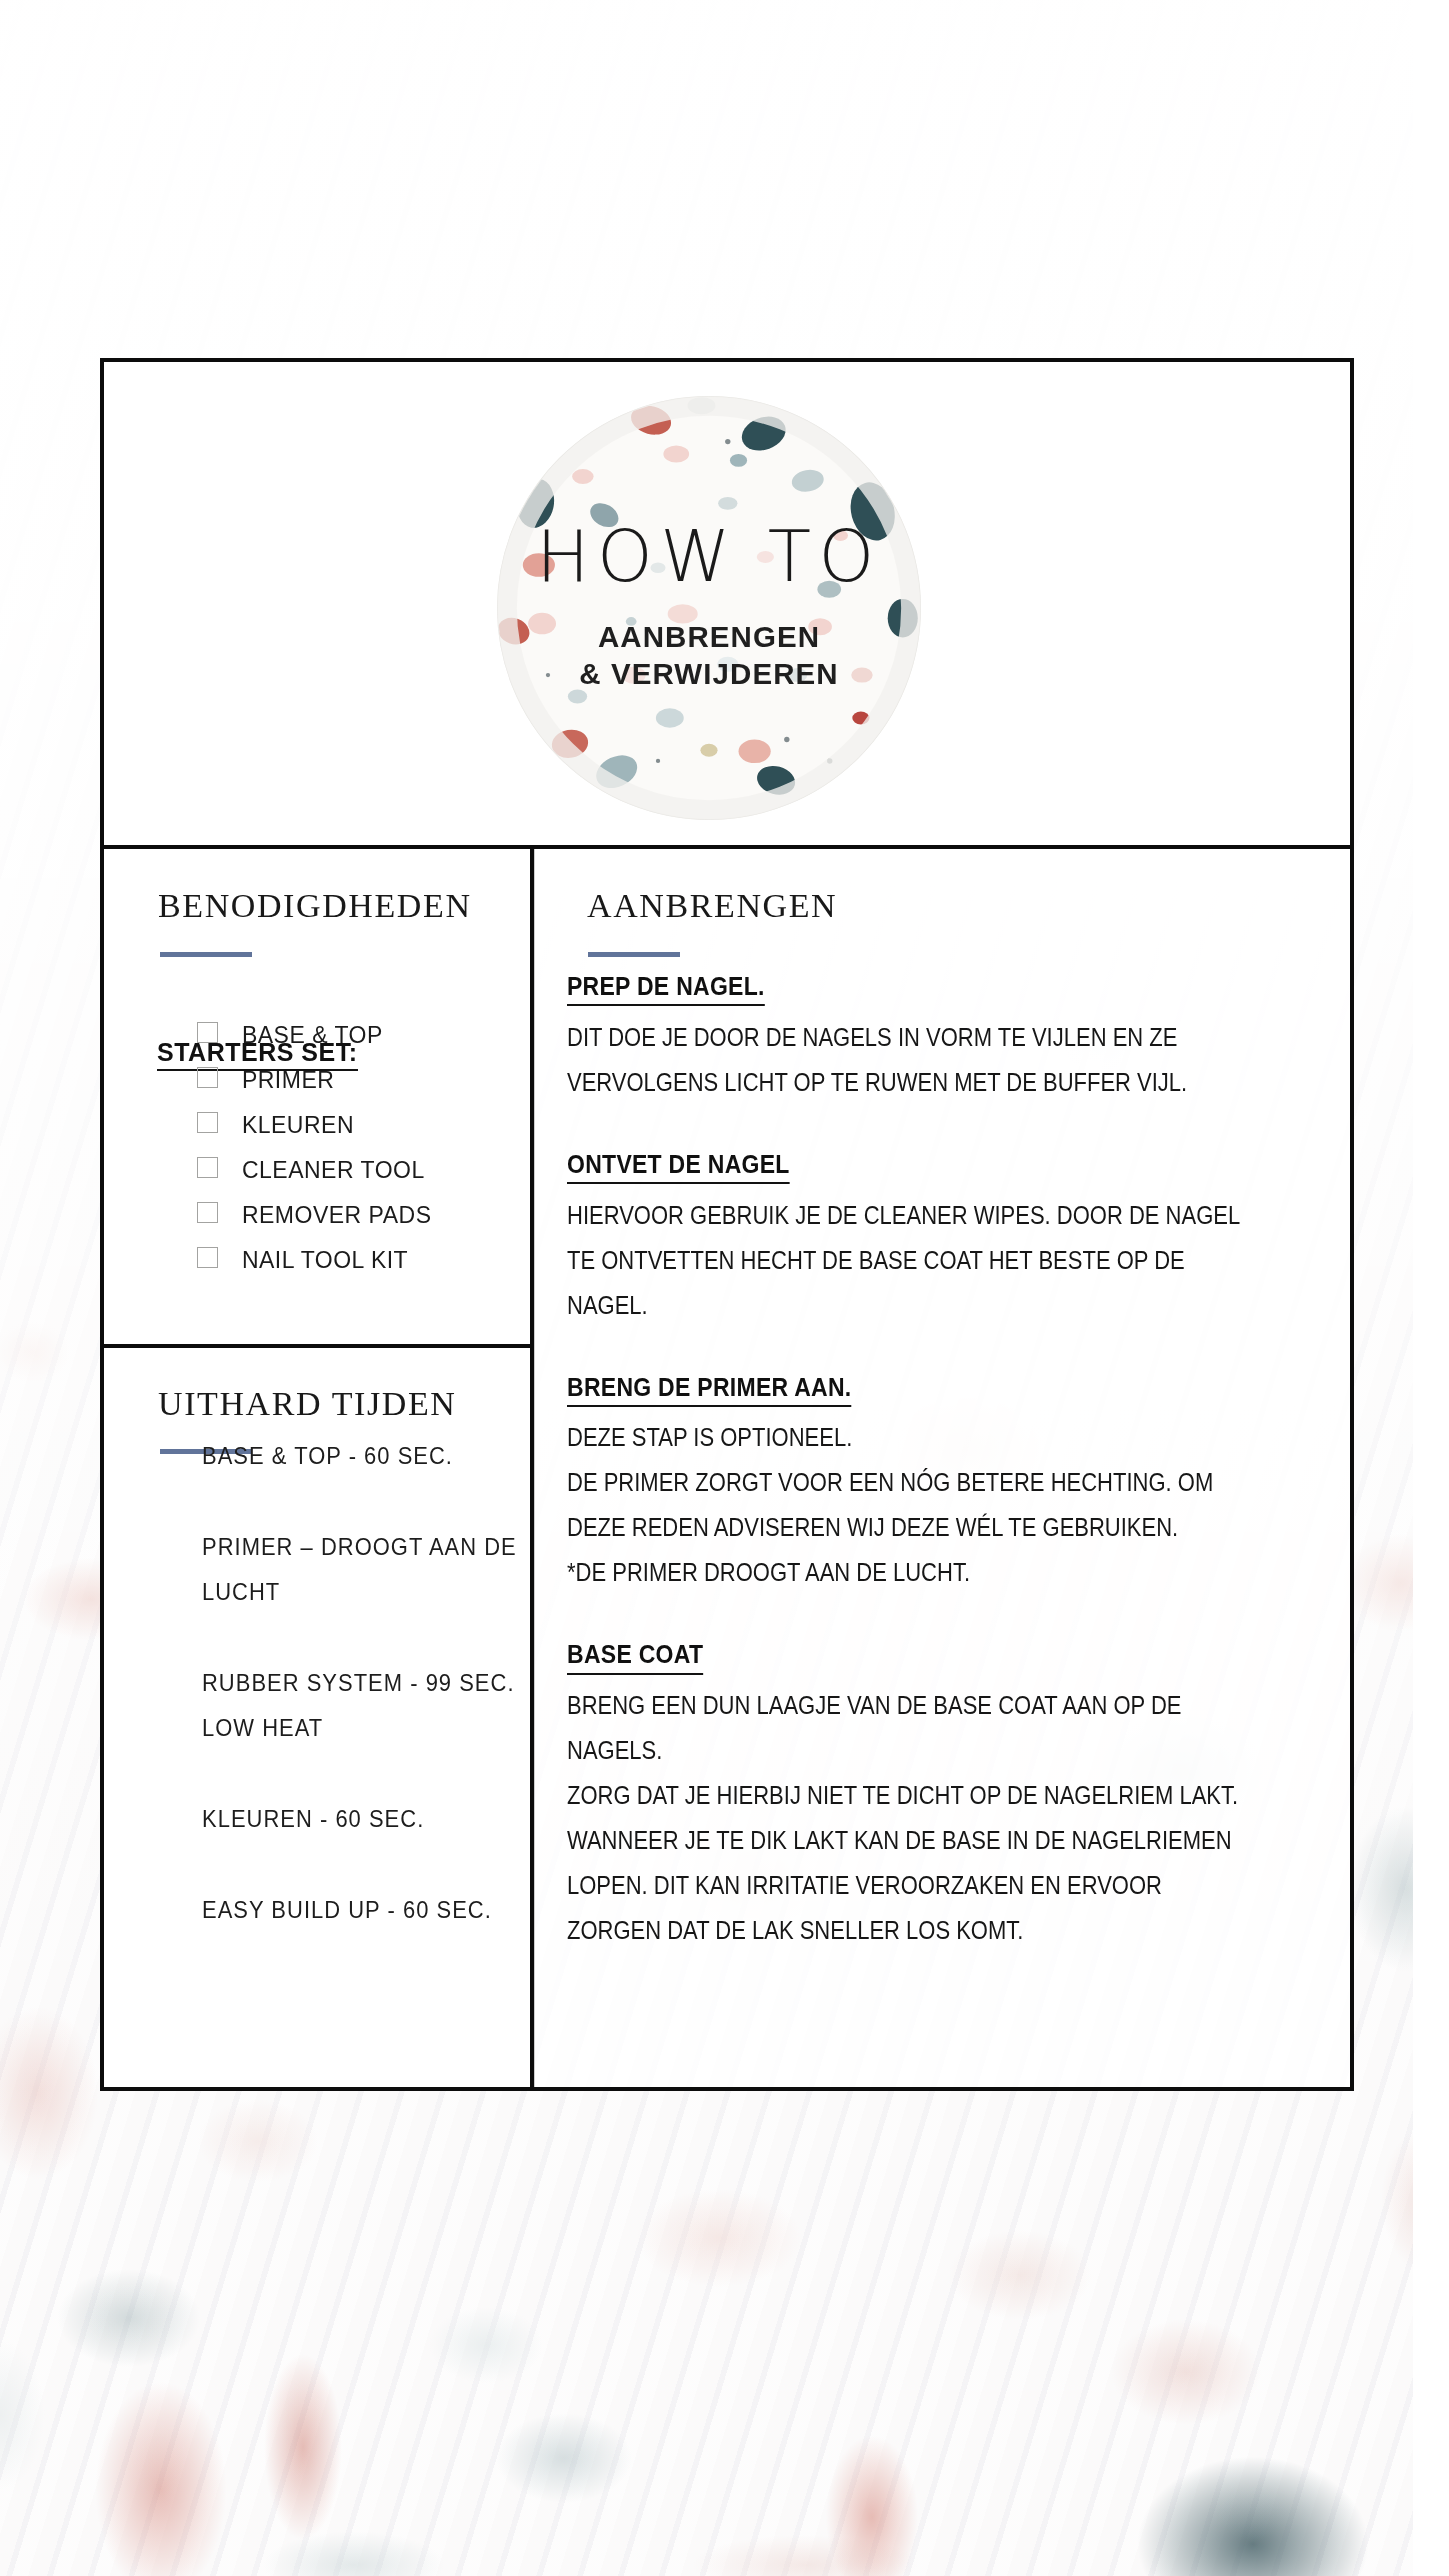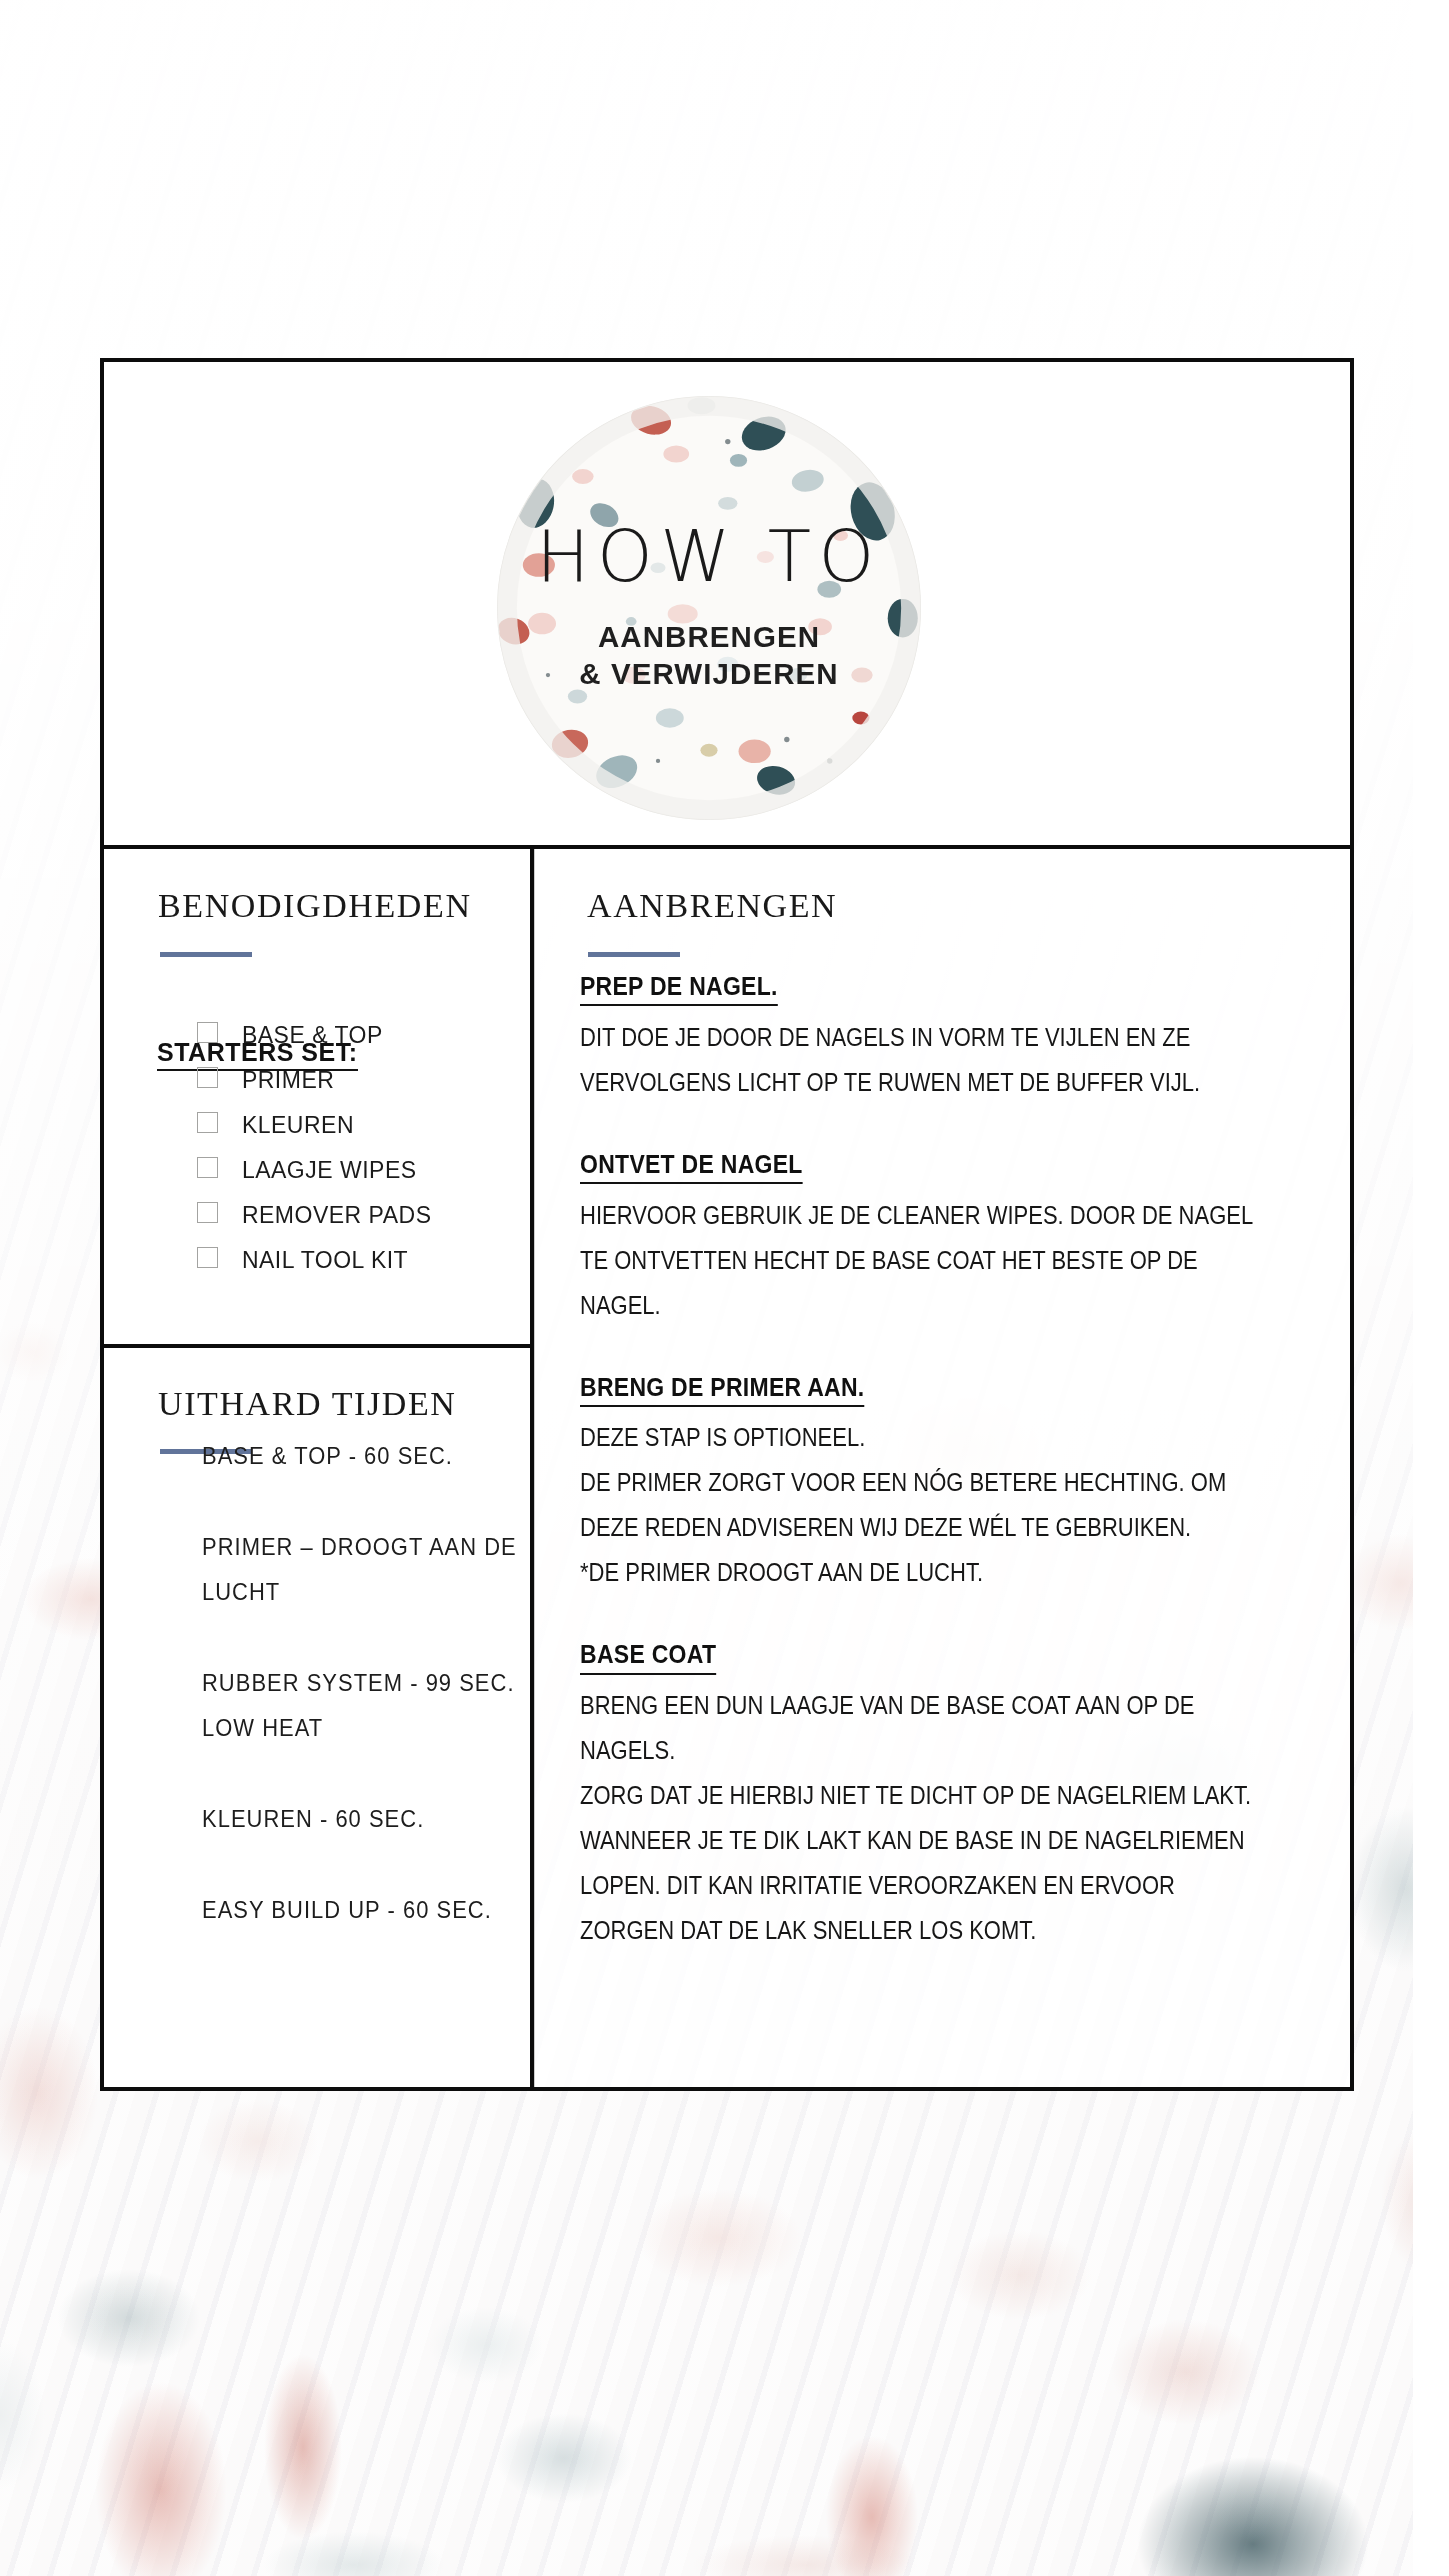--- a/index.html
+++ b/index.html
@@ -60,21 +60,21 @@
   .checklist{position:absolute;left:197px;top:1022px;}
   .check-row{display:flex;height:45px;}
   .checkbox{width:19.3px;height:19.3px;border:1.6px solid #a3a3a1;background:transparent;
     margin-right:23.6px;flex:0 0 auto;}
   .check-label{font-size:23px;letter-spacing:0.5px;color:#1b1b1b;white-space:nowrap;}
 
   .cure-list{position:absolute;left:158px;top:1434px;width:370px;margin-left:44px;}
   .cure-item{font-size:23.6px;letter-spacing:1.1px;line-height:45px;color:#1d1d1d;
     white-space:pre;margin:0 0 46px 0;transform:scaleX(.93);transform-origin:left top;}
 
-  .steps{position:absolute;left:580px;top:972px;width:762px;}
+  .steps{position:absolute;left:567px;top:972px;width:762px;}
   .step{margin-bottom:45px;}
   .step-heading{display:inline-block;font-size:25px;font-weight:700;letter-spacing:0.3px;
     color:#101010;line-height:29px;border-bottom:2.7px solid #121212;padding-bottom:3.2px;
     margin:0 0 8.6px 0;white-space:pre;transform:scaleX(.92);transform-origin:left top;}
   .step-body{font-size:25px;line-height:45px;color:#161616;white-space:pre;margin:0;
     transform:scaleX(.88);transform-origin:left top;}
 
   
   .logo{position:absolute;left:497px;top:396px;width:424px;height:424px;}
   .logo-title{font-family:"DejaVu Sans","Liberation Sans",sans-serif;font-weight:200;
@@ -163,21 +163,21 @@
     <div class="check-row">
       <span class="checkbox"></span>
       <span class="check-label">PRIMER</span>
     </div>
     <div class="check-row">
       <span class="checkbox"></span>
       <span class="check-label">KLEUREN</span>
     </div>
     <div class="check-row">
       <span class="checkbox"></span>
-      <span class="check-label">LAAGJE WIPES</span>
+      <span class="check-label">CLEANER TOOL</span>
     </div>
     <div class="check-row">
       <span class="checkbox"></span>
       <span class="check-label">REMOVER PADS</span>
     </div>
     <div class="check-row">
       <span class="checkbox"></span>
       <span class="check-label">NAIL TOOL KIT</span>
     </div>
   </div>

